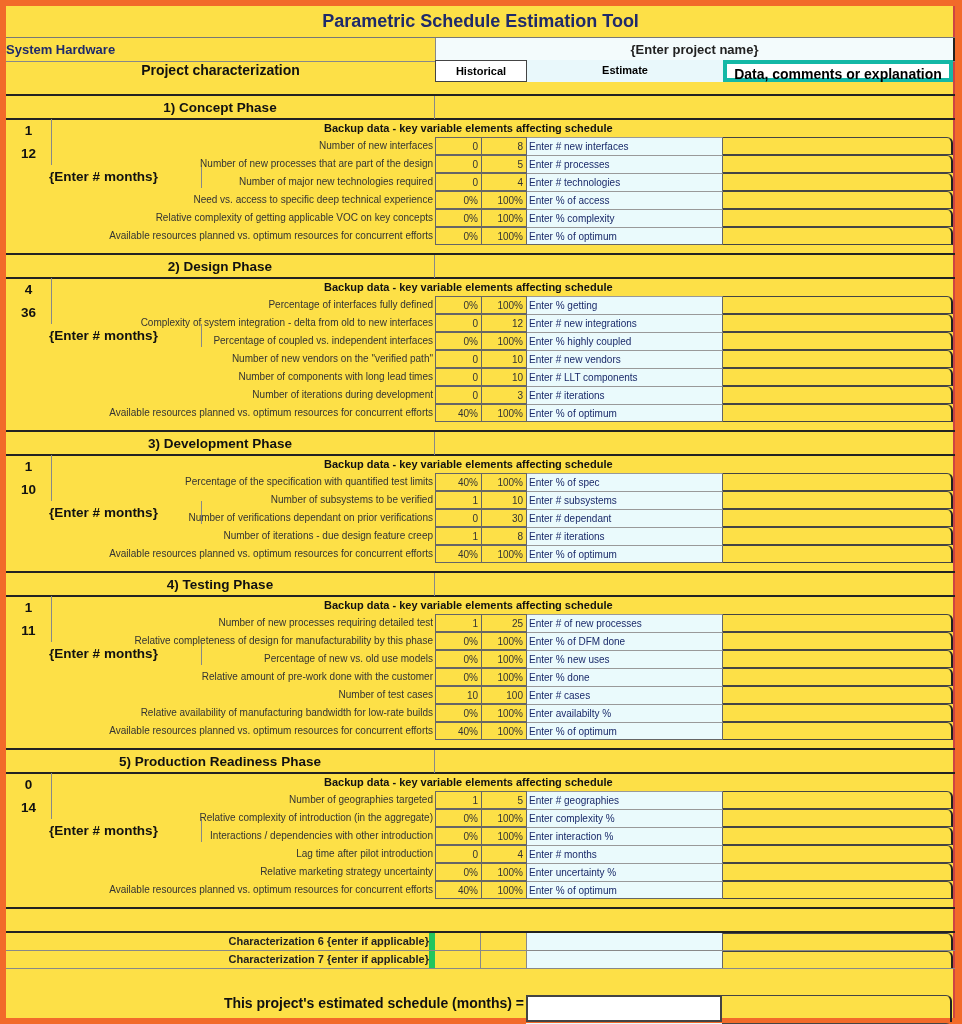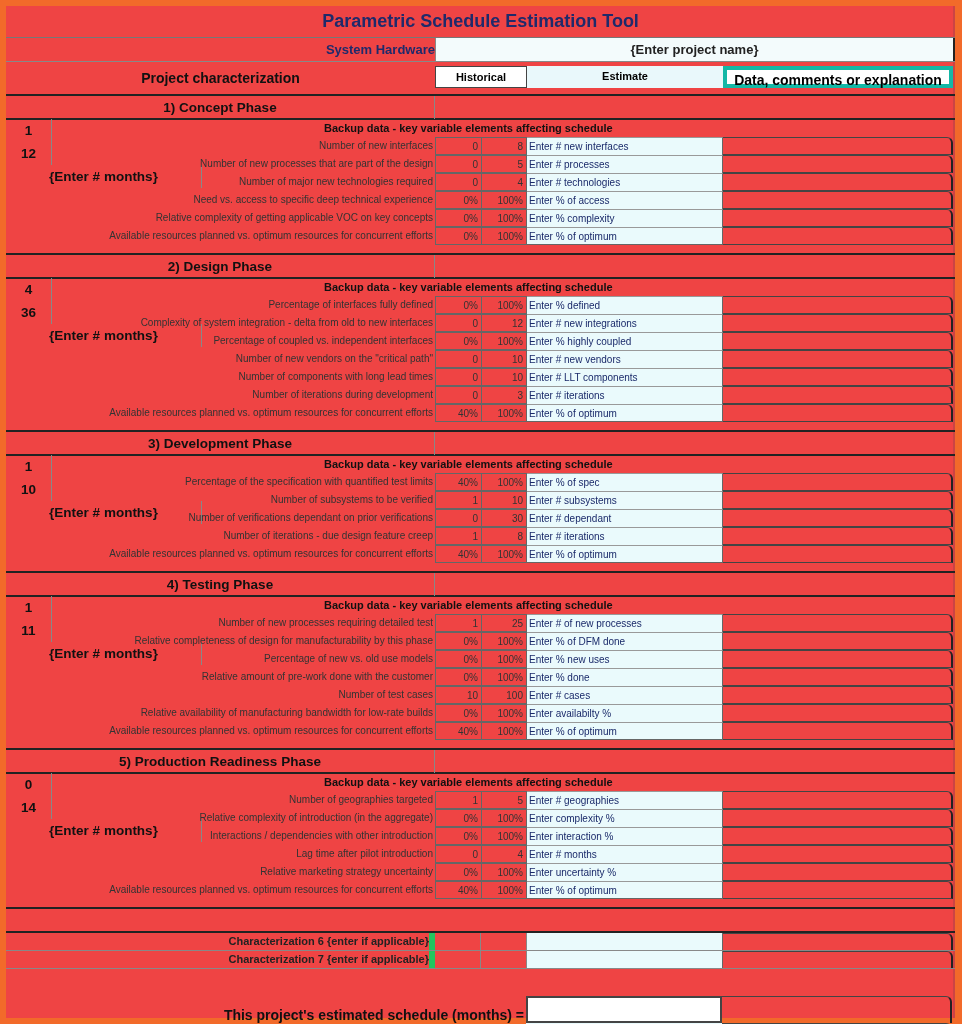--- a/index.html
+++ b/index.html
@@ -1,29 +1,29 @@
 <!DOCTYPE html>
 <html><head>
 <meta charset="utf-8">
 <style>
   html, body { margin:0; padding:0; }
   body { width:962px; height:1024px; background:#f26a2a; font-family:"Liberation Sans", sans-serif; overflow:hidden; }
-  .frame { position:absolute; left:6px; top:6px; width:949px; height:1012px; background:#ef4444; border-right:2px solid #c44; box-sizing:border-box; }
+  .frame { position:absolute; left:6px; top:6px; width:949px; height:1012px; background:#fde047; border-right:2px solid #c44; box-sizing:border-box; }
   .sheet { position:absolute; left:0; top:0; width:949px; }
   .title { height:31px; line-height:31px; text-align:center; color:#1f2a6b; font-weight:bold; font-size:18px; border-bottom:1px solid #777; }
   .row { position:relative; display:flex; box-sizing:border-box; }
   .c-label { width:429px; box-sizing:border-box; }
   .c-h1 { width:46px; box-sizing:border-box; }
   .c-h2 { width:46px; box-sizing:border-box; }
   .c-est { width:196px; box-sizing:border-box; }
   .c-com { width:230px; box-sizing:border-box; }
   .projrow { height:24px; line-height:23px; border-bottom:1px solid #888; }
-  .projrow .left { width:429px; text-align:right; color:#1f2a6b; font-weight:bold; font-size:13px; border-right:1px solid #888; }
+  .projrow .left { width:429px; text-align:left; color:#1f2a6b; font-weight:bold; font-size:13px; border-right:1px solid #888; }
   .projrow .right { flex:1; text-align:center; font-weight:bold; font-size:13px; color:#222; background:#f3fbfc; border-right:2px solid #222; }
-  .hdrrow { height:34px; border-bottom:2px solid #222; align-items:center; }
+  .hdrrow { height:34px; border-bottom:2px solid #222; align-items:flex-start; }
   .hdrrow .left { width:429px; text-align:center; font-weight:bold; font-size:14px; color:#111; }
   .hdrrow .hist { width:92px; height:22px; line-height:21px; text-align:center; font-size:11px; font-weight:bold; border:1px solid #444; box-sizing:border-box; margin-top:-2px; background:#fff; }
   .hdrrow .est { width:196px; height:22px; line-height:21px; text-align:center; font-size:11px; font-weight:bold; background:#e9f8fb; margin-top:-2px;}
   .hdrrow .com { width:230px; height:22px; line-height:21px; text-align:center; font-size:14px; font-weight:bold; border:4px solid #14b8a6; box-sizing:border-box; margin-top:-2px; background:#fff;}
   .phaserow { height:24px; line-height:23px; border-bottom:2px solid #222; font-weight:bold; font-size:13.5px; color:#111;flex-direction:column; }
   .phaserow .c-label { text-align:center; border-right:1px solid #888; }
   .phaserow .c-h1, .phaserow .c-h2 { text-align:center; border-right:1px solid #888; }
   .phaserow .c-est { text-align:center; border-right:1px solid #888; }
   .phaserow .c-com { border-right:2px solid #222; }
   .backup { height:17px; line-height:17px; font-size:11px; font-weight:bold; color:#111; }
@@ -34,21 +34,21 @@
   .item .c-h2 { border-right:1px solid #666; }
   .item .c-est { background:#eafafc; padding-left:2px; border-top:1px solid #999; border-right:1px solid #666; color:#1a2a6a; }
   .item .c-com { border-top:1px solid #444; border-bottom:1px solid #444; border-right:2px solid #222; border-radius:0 6px 0 0; }
   .item.last .c-h1, .item.last .c-h2, .item.last .c-est { border-bottom:1px solid #666; }
   .spacer { height:8px; border-bottom:2px solid #222; }
   .char { height:18px; line-height:17px; font-size:11px; font-weight:bold; color:#222; border-bottom:1px solid #888; }
   .char .c-label { text-align:right; border-right:6px solid #22c55e; }
   .char .c-h1, .char .c-h2 { border-right:1px solid #888; }
   .char .c-est { background:#eafafc; border-right:1px solid #666; }
   .char .c-com { border-right:2px solid #222; border-top:1px solid #444; border-radius:0 6px 0 0; }
-  .sumrow { align-items:flex-end; }
+  .sumrow { align-items:flex-start; }
   .sum1 { height:28px; margin-top:26px; font-size:14px; font-weight:bold; color:#111; }
   .sum1 .c-label, .sum2 .c-label, .sum3 .c-label { width:520px; text-align:right; padding-right:2px; }
   .sum1 .box { width:196px; height:27px; border:2px solid #444; box-sizing:border-box; background:#fff; }
   .sum1 .c-com { height:27px; border-top:1px solid #444; border-right:2px solid #222; border-radius:0 6px 0 0; }
   .sum2 { height:18px; line-height:17px; font-size:11px; color:#444; }
   .sum2 .box { width:196px; height:18px; background:#eafafc; color:#1a2a6a; padding-left:3px; box-sizing:border-box; }
   .sum2 .c-com { height:18px; border-top:1px solid #444; border-right:2px solid #222; border-radius:0 6px 0 0; }
 </style>
 </head>
 <body>
@@ -130,39 +130,39 @@
     <div class="c-est">{Enter # months}</div>
     <div class="c-com"></div>
   </div>
   <div class="row backup">
           <span>Backup data - key variable elements affecting schedule</span>
         </div>
         <div class="row item">
       <div class="c-label">Percentage of interfaces fully defined</div>
       <div class="c-h1">0%</div>
       <div class="c-h2">100%</div>
-      <div class="c-est">Enter % defined</div>
+      <div class="c-est">Enter % getting</div>
       <div class="c-com"></div>
     </div>
         <div class="row item">
       <div class="c-label">Complexity of system integration - delta from old to new interfaces</div>
       <div class="c-h1">0</div>
       <div class="c-h2">12</div>
       <div class="c-est">Enter # new integrations</div>
       <div class="c-com"></div>
     </div>
         <div class="row item">
       <div class="c-label">Percentage of coupled vs. independent interfaces</div>
       <div class="c-h1">0%</div>
       <div class="c-h2">100%</div>
       <div class="c-est">Enter % highly coupled</div>
       <div class="c-com"></div>
     </div>
         <div class="row item">
-      <div class="c-label">Number of new vendors on the "critical path"</div>
+      <div class="c-label">Number of new vendors on the "verified path"</div>
       <div class="c-h1">0</div>
       <div class="c-h2">10</div>
       <div class="c-est">Enter # new vendors</div>
       <div class="c-com"></div>
     </div>
         <div class="row item">
       <div class="c-label">Number of components with long lead times</div>
       <div class="c-h1">0</div>
       <div class="c-h2">10</div>
       <div class="c-est">Enter # LLT components</div>

